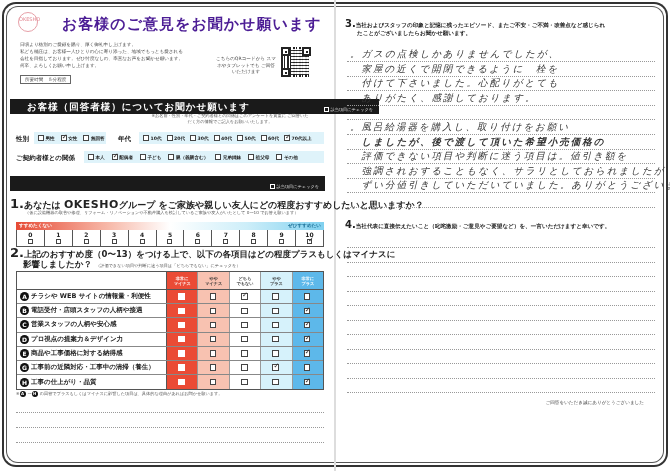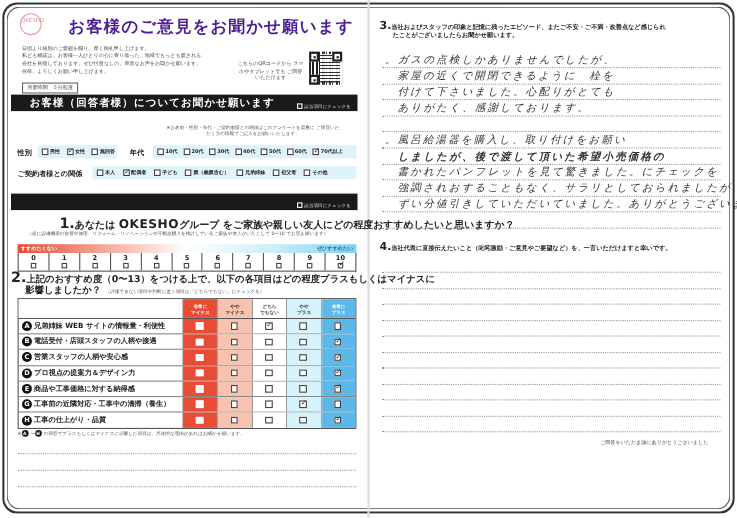--- a/index.html
+++ b/index.html
@@ -33,21 +33,21 @@
 .note-small{position:absolute;font-size:4.2px;line-height:6px;color:#555;}
 
 .row-label{position:absolute;font-size:6.5px;font-weight:bold;color:#222;}
 .chk-strip{position:absolute;height:12px;background:#dff3fa;display:flex;align-items:center;padding-left:4px;gap:6px;}
 .opt{display:flex;align-items:center;font-size:4.6px;color:#222;font-weight:bold;white-space:nowrap;}
 .box{display:inline-block;width:6px;height:6px;border:0.8px solid #444;background:#fff;margin-right:1.5px;position:relative;}
 .box.checked:after{content:"✓";position:absolute;left:0;top:-3px;font-size:7px;color:#333;font-weight:normal;}
 
 
 .qnum{position:absolute;font-weight:bold;color:#222;}
-.q1-title{left:10px;top:196px;font-size:9px;margin-left:44px;}
+.q1-title{left:10px;top:196px;font-size:9px;}
 .q1-title .big{font-size:13px;}
 .q1-title .brand{font-size:11px;letter-spacing:.5px;}
 .q1-sub{left:25px;top:210px;}
 .scale-grad{position:absolute;left:16px;top:222px;width:308px;height:8px;background:linear-gradient(90deg,#e64b36 0%,#f7b9a9 30%,#ffffff 50%,#cdeef9 75%,#7fd0ef 100%);}
 .scale-grad span{position:absolute;top:1px;font-size:4.6px;font-weight:bold;}
 .scale-grad .l{left:3px;color:#fff;}
 .scale-grad .r{right:3px;color:#1a6f96;}
 .scale-cells{position:absolute;left:16px;top:230px;width:308px;height:17px;display:flex;border:1px solid #555;border-top:none;}
 .scale-cell{flex:1;border-right:1px solid #555;display:flex;flex-direction:column;align-items:center;justify-content:center;font-size:6px;font-weight:bold;line-height:6px;}
 .scale-cell:last-child{border-right:none;}
@@ -105,21 +105,21 @@
   </div>
   <div class="time-box">所要時間　５分程度</div>
   <div class="qr-text">こちらのQRコードから スマホやタブレットでも ご回答いただけます</div>
   <div class="qr">
     <div class="noise"></div>
     <div class="f" style="left:0;top:0"></div>
     <div class="f" style="right:0;top:0"></div>
     <div class="f" style="left:0;bottom:0"></div>
   </div>
 
-  <div class="section-bar" style="top:86px;width:315px;padding-left:17px;">
+  <div class="section-bar" style="top:99px;width:369px;padding-left:17px;">
     <span>お客様（回答者様）についてお聞かせ願います</span>
     <span class="hint"><b></b><span>該当項目にチェックを</span></span>
   </div>
   <div class="note-small" style="left:150px;top:113px;width:160px;text-align:center;">※お名前・性別・年代・ご契約者様との関係はこのアンケートを貴重に ご回答いただく方の情報でご記入をお願いいたします。</div>
 
   <div class="row-label" style="left:16px;top:135px;">性別</div>
   <div class="chk-strip" style="left:34px;top:132px;width:72px;">
     <span class="opt">
         <span class="box"></span>
         <span>男性</span>
@@ -282,21 +282,21 @@
         </div>
       <div class="g-col g-head c4">
           <span>非常に</span>
           <span>プラス</span>
         </div>
     </div>
     <div id="grid-rows">
         <div class="grid-row">
           <div class="g-label">
             <span class="letter">A</span>
-            <span>兄弟姉妹 WEB サイトの情報量・利便性</span>
+            <span>チラシや WEB サイトの情報量・利便性</span>
           </div>
           <div class="g-col c0">
             <span class="box"></span>
           </div>
           <div class="g-col c1">
             <span class="box"></span>
           </div>
           <div class="g-col c2">
             <span class="box checked"></span>
           </div>
@@ -458,21 +458,21 @@
       <div class="dotline" style="left: 347px; top: 177.8px; width: 308px;"></div>
       <div class="dotline" style="left: 347px; top: 192.4px; width: 308px;"></div>
       <div class="dotline" style="left: 347px; top: 207px; width: 308px;"></div>
       <div class="hand" style="left: 350px; top: 48px;">。ガスの点検しかありませんでしたが、</div>
       <div class="hand" style="left: 350px; top: 62.6px;">　家屋の近くで開閉できるように　栓を</div>
       <div class="hand" style="left: 350px; top: 77.2px;">　付けて下さいました。心配りがとても</div>
       <div class="hand" style="left: 350px; top: 91.8px;">　ありがたく、感謝しております。</div>
       <div class="hand" style="left: 350px; top: 106.4px;"></div>
       <div class="hand" style="left: 350px; top: 121px;">。風呂給湯器を購入し、取り付けをお願い</div>
       <div class="hand" style="left: 350px; top: 135.6px; font-weight: bold;">　しましたが、後で渡して頂いた希望小売価格の</div>
-      <div class="hand" style="left: 350px; top: 150.2px;">　書かれたパンフレットを見て驚きました。にチェックを</div>
+      <div class="hand" style="left: 350px; top: 150.2px;">　評価できない項目や判断に迷う項目は。値引き額を</div>
       <div class="hand" style="left: 350px; top: 164.8px;">　強調されおすることもなく、サラリとしておられましたが</div>
       <div class="hand" style="left: 350px; top: 179.4px;">　ずい分値引きしていただいていました。ありがとうございました。</div>
     </div>
 
   <div class="qnum q4-title">
     <span class="big">4.</span><span>当社代表に直接伝えたいこと（叱咤激励・ご意見やご要望など）を、一言いただけますと幸いです。</span>
   </div>
   <div id="q4-lines">
       <div class="dotline" style="left: 347px; top: 247px; width: 308px;"></div>
       <div class="dotline" style="left: 347px; top: 261.5px; width: 308px;"></div>

